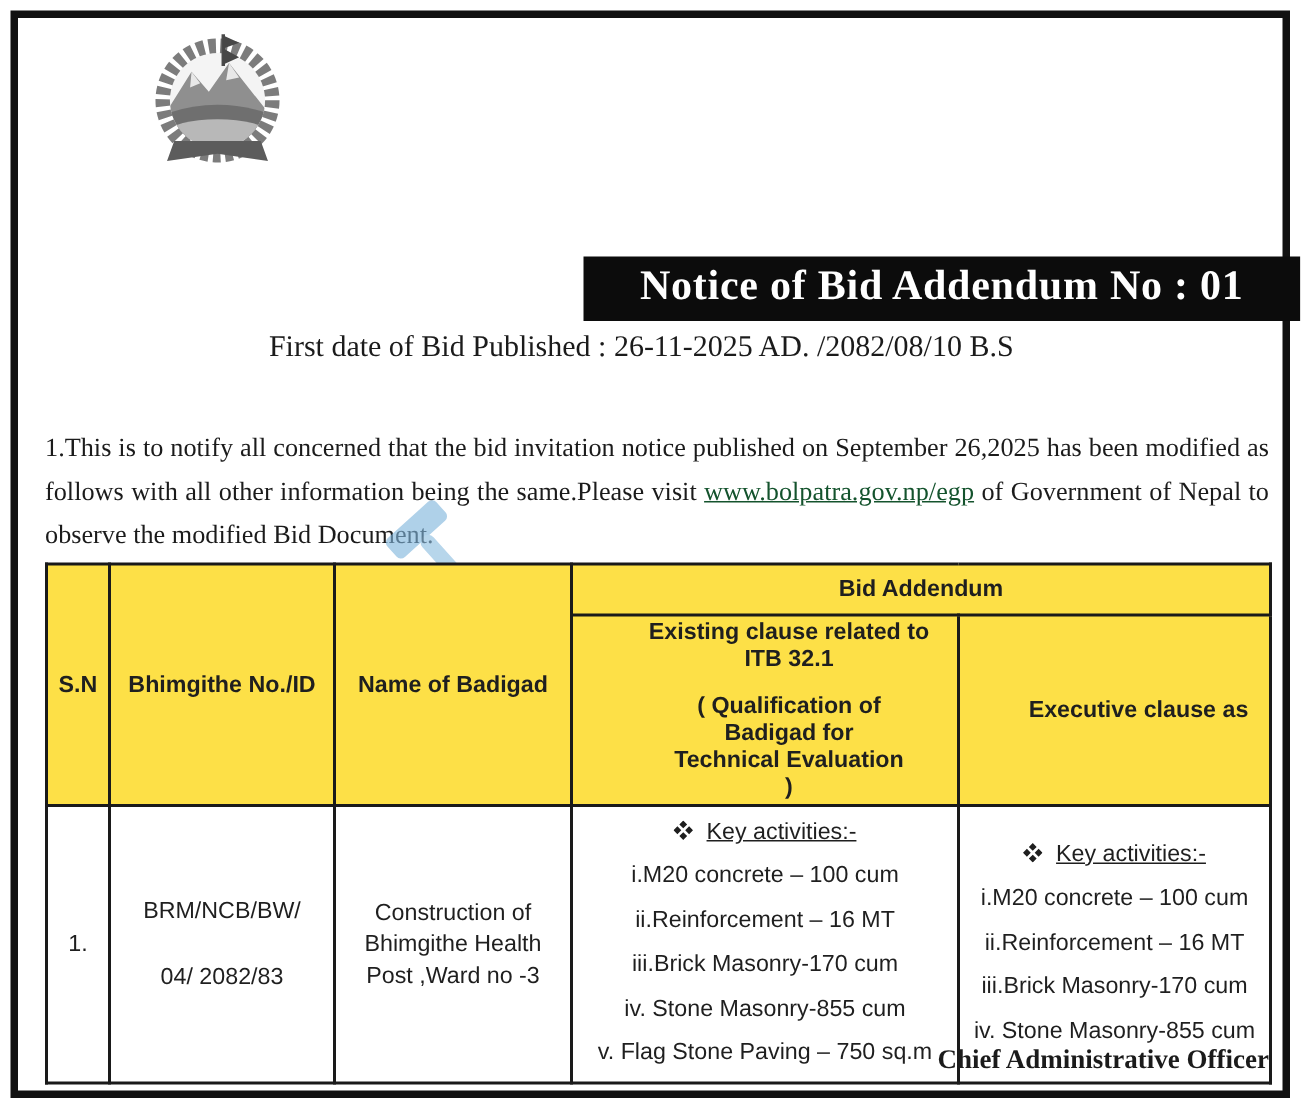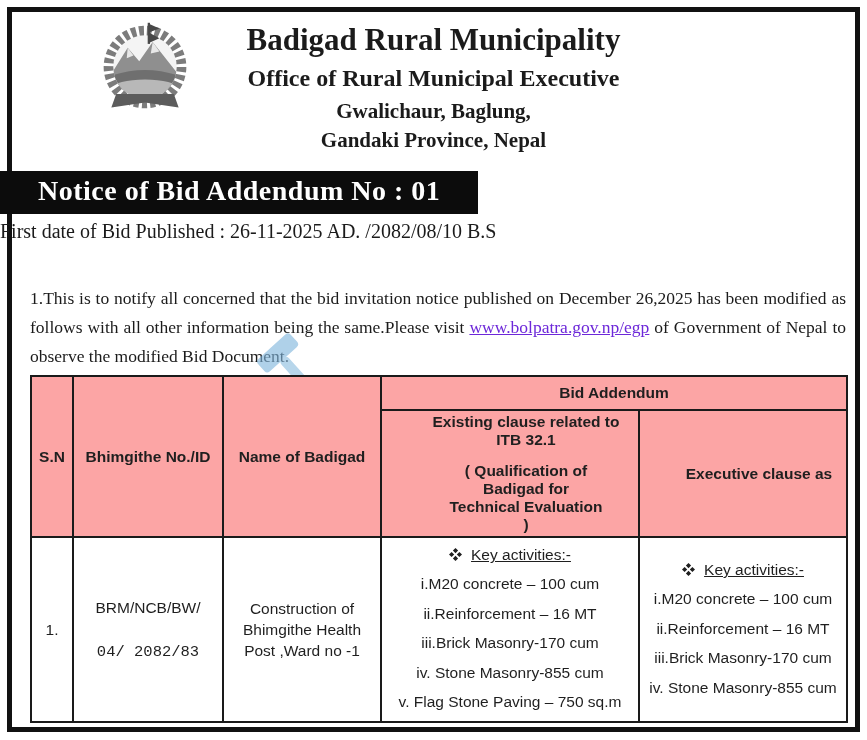--- a/index.html
+++ b/index.html
@@ -16,52 +16,52 @@
   .logo { position:absolute; left:95px; top:20px; width:100px; height:94px; }
   .letterhead {
     position:absolute; left:12px; right:12px; top:20px; text-align:center;
     font-weight:bold; line-height:1;
   }
   .lh-municipality { font-size:31px; padding-top:4px; }
   .lh-office       { font-size:24px; padding-top:11px; }
   .lh-address      { font-size:21px; padding-top:11px; }
   .lh-province     { font-size:21px; padding-top:8px; }
   
-  .banner-row { position:absolute; left:0; right:0; top:171px; text-align:left; }
+  .banner-row { position:absolute; left:0; right:0; top:171px; text-align:right; }
   .banner {
     display:inline-block; background:#0c0c0c; color:#ffffff;
     font-size:28px; font-weight:bold; padding:4px 38px 7px 38px; letter-spacing:.5px;
   }
-  .date-line { position:absolute; left:0; right:12px; text-align:left; font-size:20px; }
+  .date-line { position:absolute; left:0; right:12px; text-align:center; font-size:20px; }
   .date-first    { top:220px; }
   .date-addendum { top:250px; }
   
   .intro {
     position:absolute; left:30px; width:816px; top:284px; margin:0;
     font-size:17.5px; line-height:29px; text-align:justify;
   }
-  .intro a { color:#6d28d9; text-decoration:underline; cursor:pointer; }
+  .intro a { color:#14532d; text-decoration:underline; cursor:pointer; }
   
   .watermark { position:absolute; left:222px; top:330px; width:452px; height:142px; pointer-events:none; }
   
   table.addendum {
     position:absolute; left:30px; top:375px; width:816px;
     border-collapse:collapse; table-layout:fixed;
     font-family:"Liberation Sans","DejaVu Sans",sans-serif; font-size:15.5px; color:#1f1f1f;
   }
   table.addendum th, table.addendum td { border:2px solid #1a1a1a; padding:2px 4px; }
-  table.addendum th { background:#fca5a5; font-weight:bold; text-align:center; }
+  table.addendum th { background:#fde047; font-weight:bold; text-align:center; }
   tr.hdr-top th { height:28px; }
   tr.hdr-sub th { height:89px;padding-left:36px; }
   .existing-hdr-sub { margin-top:13px; padding:0 28px; }
   tr.body-row { height:185px; }
   tr.body-row td { background:#ffffff; vertical-align:middle; text-align:center; }
   td.cell-activities { vertical-align:top; text-align:left; padding:6px 6px 4px 7px; }
   .contract-line { line-height:20px; }
-  .contract-line + .contract-line { margin-top:24px;font-family:Liberation Mono, monospace; }
+  .contract-line + .contract-line { margin-top:24px; }
   .contract-name { line-height:21px; padding:0 8px; }
   .key-activities { text-align:center; margin:2px 0 3px 0; line-height:22px; white-space:nowrap; }
   .key-activities .ka-label { text-decoration:underline; margin-left:9px; }
   .diamond-icon { display:inline-block; vertical-align:-1px; }
   .activity-item { line-height:29.5px; }
   
   .signature {
     position:absolute; left:30px; width:816px; top:696px; text-align:right;
     font-size:18px; font-weight:bold;
   }
@@ -86,33 +86,27 @@
         <path d="M34 28 L40 36 L33 39 Z M60 22 L67 32 L58 34 Z" fill="#e8e8e8"></path>
         <path d="M14 58 Q52 44 90 58 L90 70 Q52 82 14 70 Z" fill="#6f6f6f"></path>
         <ellipse cx="52" cy="70" rx="34" ry="9" fill="#b8b8b8"></ellipse>
       </g>
       <line x1="56" y1="2" x2="56" y2="24" stroke="#4a4a4a" stroke-width="2.4"></line>
       <path d="M56 3 L67 8 L56 12 L67 18 L56 23 Z" fill="#474747"></path>
       <path d="M22 76 L82 76 L87 90 L52 85 L17 90 Z" fill="#5c5c5c"></path>
     </svg>
   </div>
 
-  <div class="letterhead">
-    <div class="lh-municipality">Badigad Rural Municipality</div>
-    <div class="lh-office">Office of Rural Municipal Executive</div>
-    <div class="lh-address">Gwalichaur, Baglung,</div>
-    <div class="lh-province">Gandaki Province, Nepal</div>
-  </div>
 
   <div class="banner-row">
     <span class="banner">Notice of Bid Addendum No : 01</span>
   </div>
   <div class="date-line date-first">First date of Bid Published  : 26-11-2025 AD. /2082/08/10 B.S</div>
 
-  <p class="intro"><span>1.This is to notify all concerned that the bid invitation notice published on December 26,2025 has been modified as follows with all other information being the same.Please visit </span><a>www.bolpatra.gov.np/egp</a><span> of Government of Nepal to observe the modified Bid Document.</span></p>
+  <p class="intro"><span>1.This is to notify all concerned that the bid invitation notice published on September 26,2025 has been modified as follows with all other information being the same.Please visit </span><a>www.bolpatra.gov.np/egp</a><span> of Government of Nepal to observe the modified Bid Document.</span></p>
 
   <div class="watermark">
     <svg viewBox="0 0 452 142" width="452" height="142">
       <g transform="rotate(-42 62 30)" opacity="0.62">
         <rect x="40" y="12" width="44" height="17" rx="4" fill="#7fb5dc"></rect>
         <rect x="57" y="27" width="10" height="38" rx="5" fill="#8cbde0"></rect>
       </g>
       <g id="wm-blue" fill="none" stroke="#4f9fd2" stroke-width="9" stroke-linecap="round" opacity="0.62">
         <path d="M22 50 H206"></path>
         <path d="M48 50 v6"></path>
@@ -159,21 +153,21 @@
       </th>
       <th>Executive clause as</th>
     </tr>
     <tr class="body-row">
       <td>1.</td>
       <td>
         <div class="contract-line">BRM/NCB/BW/</div>
         <div class="contract-line">04/ 2082/83</div>
       </td>
       <td>
-        <div class="contract-name">Construction of Bhimgithe Health Post ,Ward no -1</div>
+        <div class="contract-name">Construction of Bhimgithe Health Post ,Ward no -3</div>
       </td>
       <td class="cell-activities">
         <div class="key-activities">
           <svg class="diamond-icon" width="13" height="13" viewBox="0 0 13 13" fill="#1f1f1f">
                 <path d="M6.5 0l2.6 2.6L6.5 5.2 3.9 2.6zM10.4 3.9L13 6.5l-2.6 2.6-2.6-2.6zM2.6 3.9l2.6 2.6-2.6 2.6L0 6.5zM6.5 7.8l2.6 2.6-2.6 2.6-2.6-2.6z"></path>
               </svg><span class="ka-label">Key activities:-</span>
         </div>
         <div>
 
         <div class="activity-item">i.M20 concrete – 100 cum</div>
@@ -194,13 +188,14 @@
         <div class="activity-item">i.M20 concrete – 100 cum</div>
               <div class="activity-item">ii.Reinforcement – 16 MT</div>
               <div class="activity-item">iii.Brick Masonry-170 cum</div>
               <div class="activity-item">iv. Stone Masonry-855 cum</div>
             </div>
       </td>
     </tr>
   </tbody>
     </table>
 
+  <div class="signature">Chief Administrative Officer</div>
 </div>
 
 </body></html>

